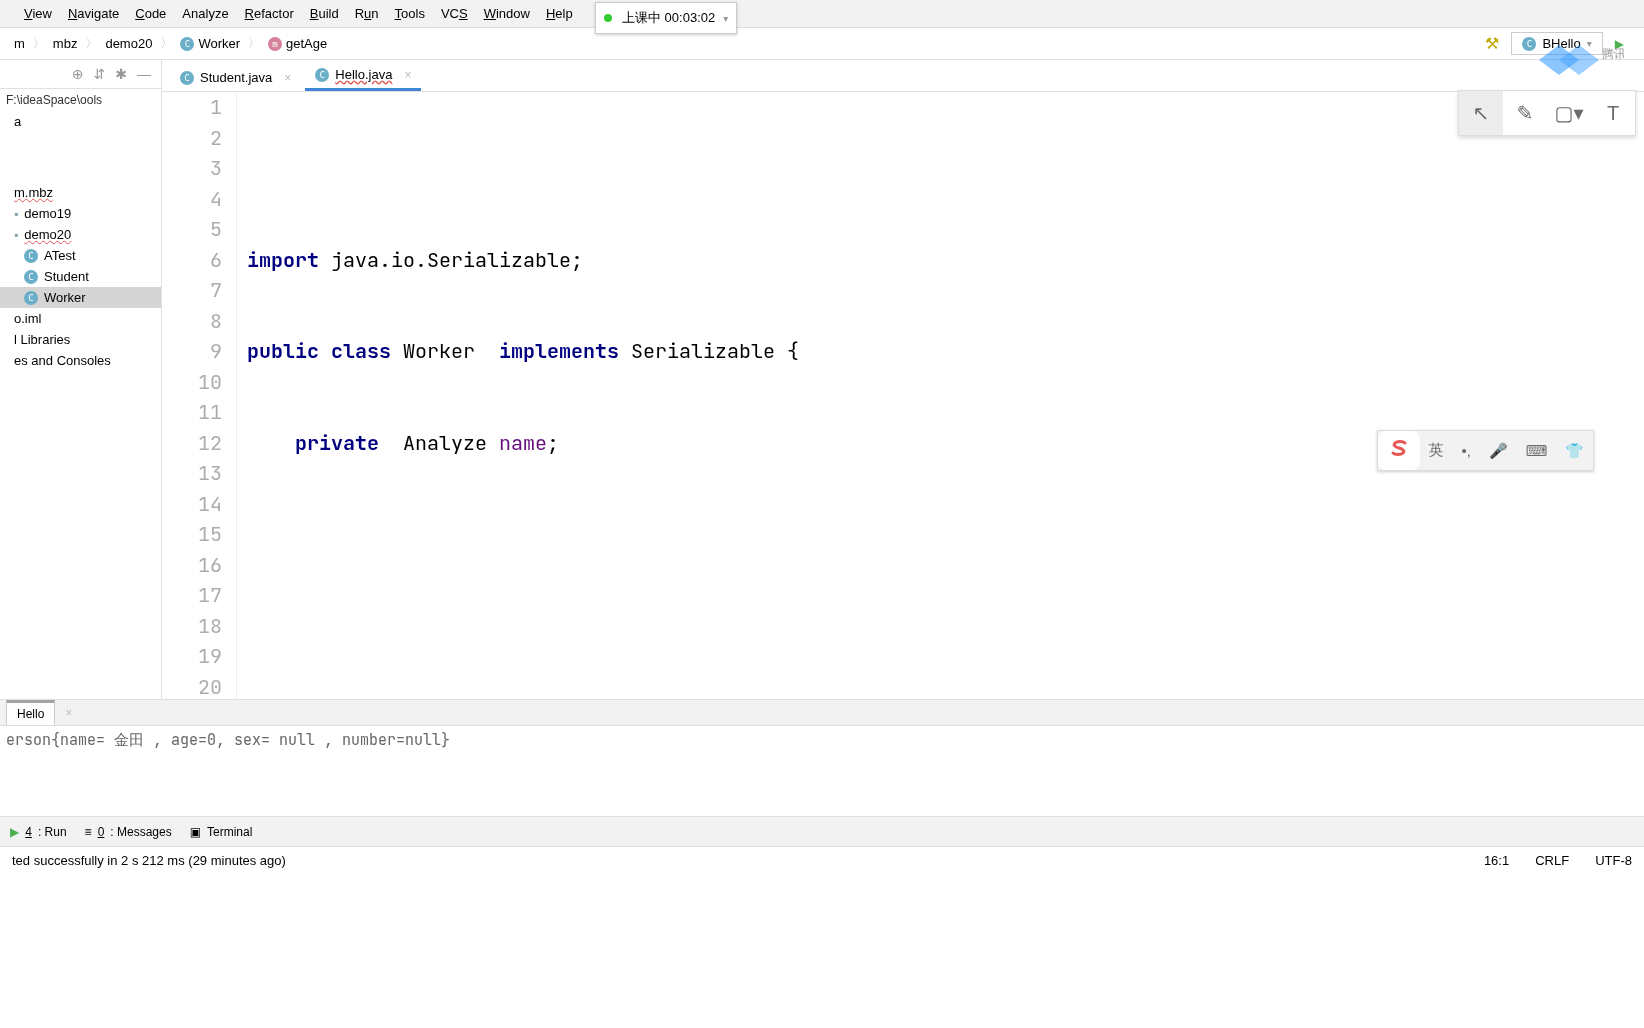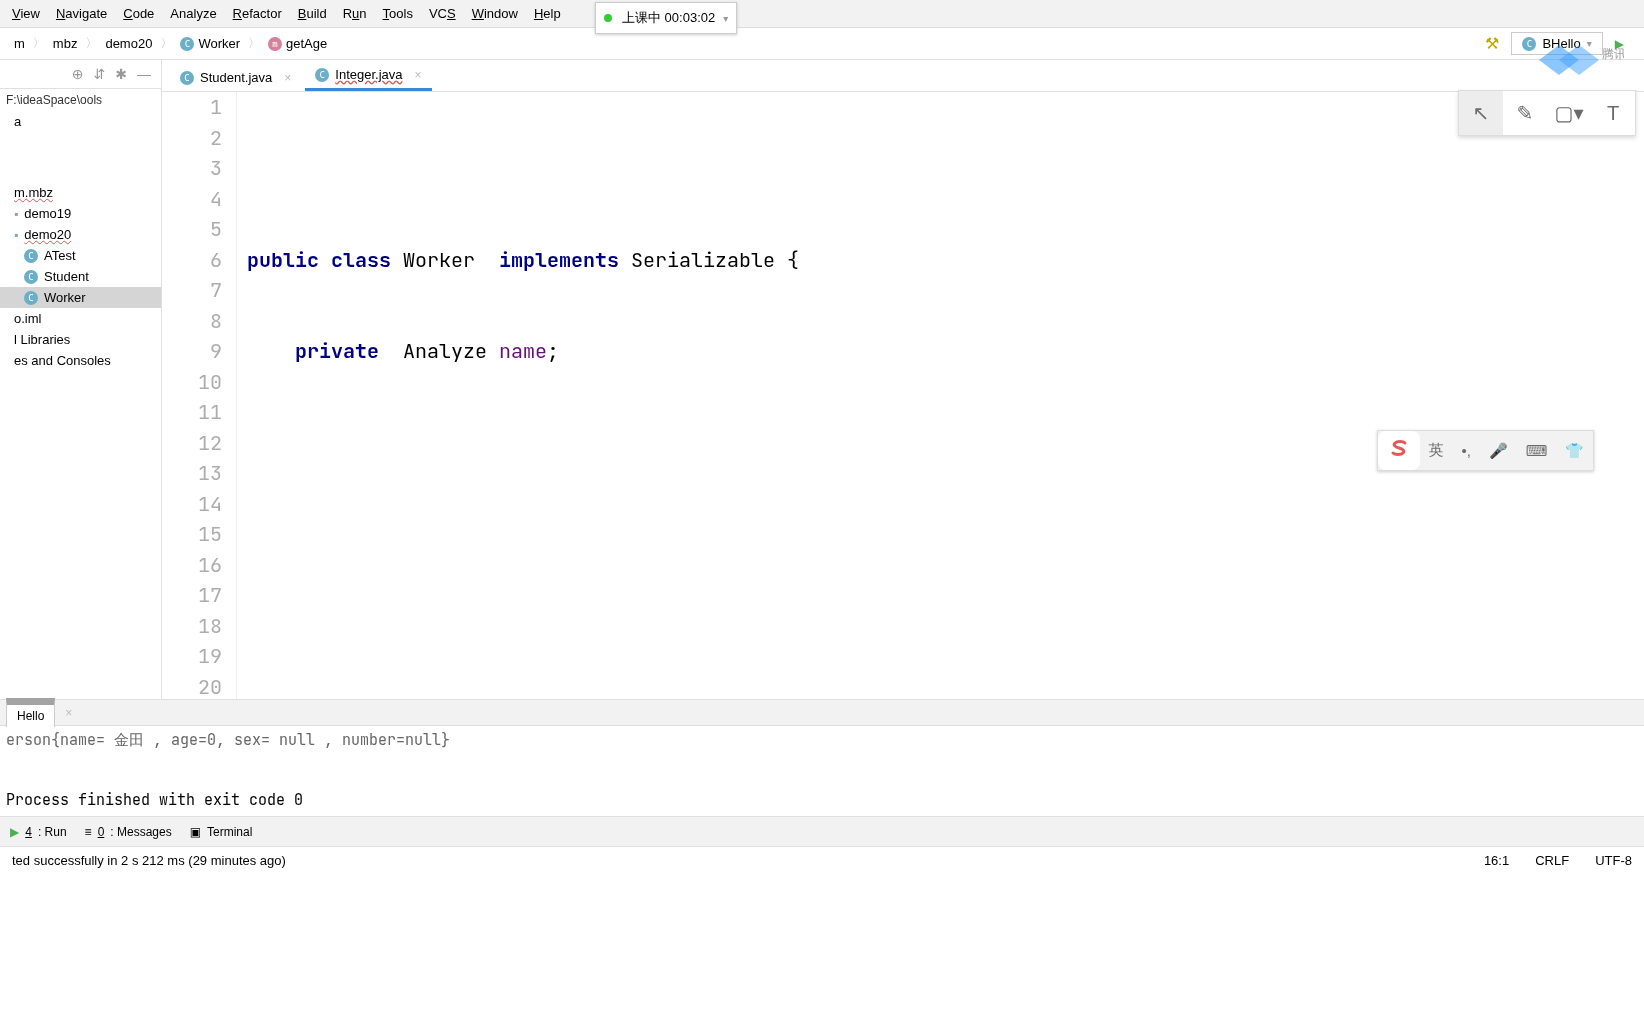--- a/index.html
+++ b/index.html
@@ -1,19 +1,19 @@
 <!DOCTYPE html>
 <html><head>
 <meta charset="utf-8">
 <style>
 * { margin: 0; padding: 0; box-sizing: border-box; }
 body { font-family: "Segoe UI", Arial, sans-serif; font-size: 13px; color: #000; background: #fff; width: 1644px; height: 1028px; overflow: hidden; position: relative; }
 
 
-.menubar { height: 28px; display: flex; align-items: center; background: #f2f2f2; border-bottom: 1px solid #ddd; padding-left: 4px; }
+.menubar { height: 28px; display: flex; align-items: center; background: #f2f2f2; border-bottom: 1px solid #ddd; padding-left: 16px; }
 .menubar span { padding: 4px 8px; cursor: default; }
 .menubar span u { text-decoration: underline; }
 
 
 .meeting { position: absolute; top: 2px; left: 595px; background: #fff; border: 1px solid #ccc; box-shadow: 0 1px 3px rgba(0,0,0,0.2); padding: 6px 8px; display: flex; align-items: center; z-index: 100; }
 .meeting .dot { width: 8px; height: 8px; border-radius: 50%; background: #33cc33; margin-right: 10px; }
 .meeting .chev { margin-left: 8px; font-size: 10px; color: #999; }
 
 
 .logo-overlay { position: absolute; top: 30px; right: 20px; z-index: 50; opacity: 0.85; }
@@ -69,21 +69,21 @@
 
 
 .ime { position: absolute; top: 430px; right: 50px; background: #f2f2f2; border: 1px solid #ddd; box-shadow: 0 1px 3px rgba(0,0,0,0.2); display: flex; align-items: center; z-index: 80; }
 .ime span { padding: 6px 9px; font-size: 15px; color: #6b6b6b; }
 .ime .s { background: #fff; border-radius: 8px; }
 .ime .s svg { width: 24px; height: 24px; }
 
 
 .tool-tabs { height: 26px; display: flex; align-items: center; padding-left: 6px; background: #f2f2f2; border-bottom: 1px solid #ddd; }
 .tool-tabs span { padding: 4px 10px; font-size: 12px; }
-.tool-tabs span.act { background: #fff; border-top: 7px solid #a3a3a3; border-left: 1px solid #ccc; border-right: 1px solid #ccc; }
+.tool-tabs span.act { background: #fff; border-top: 3px solid #a3a3a3; border-left: 1px solid #ccc; border-right: 1px solid #ccc; }
 .console { font-family: "JetBrains Mono","Consolas",monospace; font-size: 15px; padding: 4px 6px; height: 90px; }
 .console div { margin-bottom: 10px; }
 .status-tabs { height: 30px; display: flex; align-items: center; gap: 18px; padding-left: 10px; border-top: 1px solid #e0e0e0; background: #f2f2f2; }
 .status-tabs span { display: inline-flex; align-items: center; gap: 6px; font-size: 12px; }
 .statusbar { height: 28px; display: flex; align-items: center; justify-content: space-between; padding: 0 12px; border-top: 1px solid #e0e0e0; font-size: 13px; }
 .statusbar .right { display: flex; gap: 26px; margin-left: 16px; }
 .run-icon { color: #4caf50; font-size: 12px; }
 </style>
 </head>
 <body>
@@ -205,21 +205,21 @@
 
   <div class="editor-col">
     <div class="tabs">
       <div class="tab">
           <span class="badge-c">C</span>
           <span class="name">Student.java</span>
           <span class="close">×</span>
         </div>
       <div class="tab active">
           <span class="badge-c">C</span>
-          <span class="name wavy">Integer.java</span>
+          <span class="name wavy">Hello.java</span>
           <span class="close">×</span>
         </div>
     </div>
     <div class="code-area">
       <div class="gutter">
         <div>1</div>
           <div>2</div>
           <div>3</div>
           <div>4</div>
           <div>5</div>
@@ -234,20 +234,21 @@
           <div>14</div>
           <div>15</div>
           <div>16</div>
           <div>17</div>
           <div>18</div>
           <div>19</div>
           <div>20</div>
       </div>
       <div class="code">
         <div></div>
+        <div><span class="kw">import</span><span> java.io.Serializable;</span></div>
         <div><span class="kw">public class </span><span>Worker</span><span class="kw">  implements </span><span>Serializable {</span></div>
         <div><span class="kw">    private</span><span>  Analyze </span><span class="fld">name</span><span>;</span></div>
         
         
         
         
         
         
         
         
@@ -274,21 +275,20 @@
 </div>
 
 <div class="tool-tabs">
   <span class="act">Hello</span>
   <span style="color:#bbb">×</span>
 </div>
 
 <div class="console">
   <div style="color:#666">erson{name= 金田 , age=0, sex= null , number=null}</div>
   <div style="height:20px"></div>
-  <div>Process finished with exit code 0</div>
 </div>
 
 <div class="status-tabs">
   <span><span class="run-icon">▶</span><u>4</u>: Run</span>
   <span>≡ <u>0</u>: Messages</span>
   <span>▣ <span>Terminal</span></span>
 </div>
 
 <div class="statusbar">
   <span>ted successfully in 2 s 212 ms (29 minutes ago)</span>

